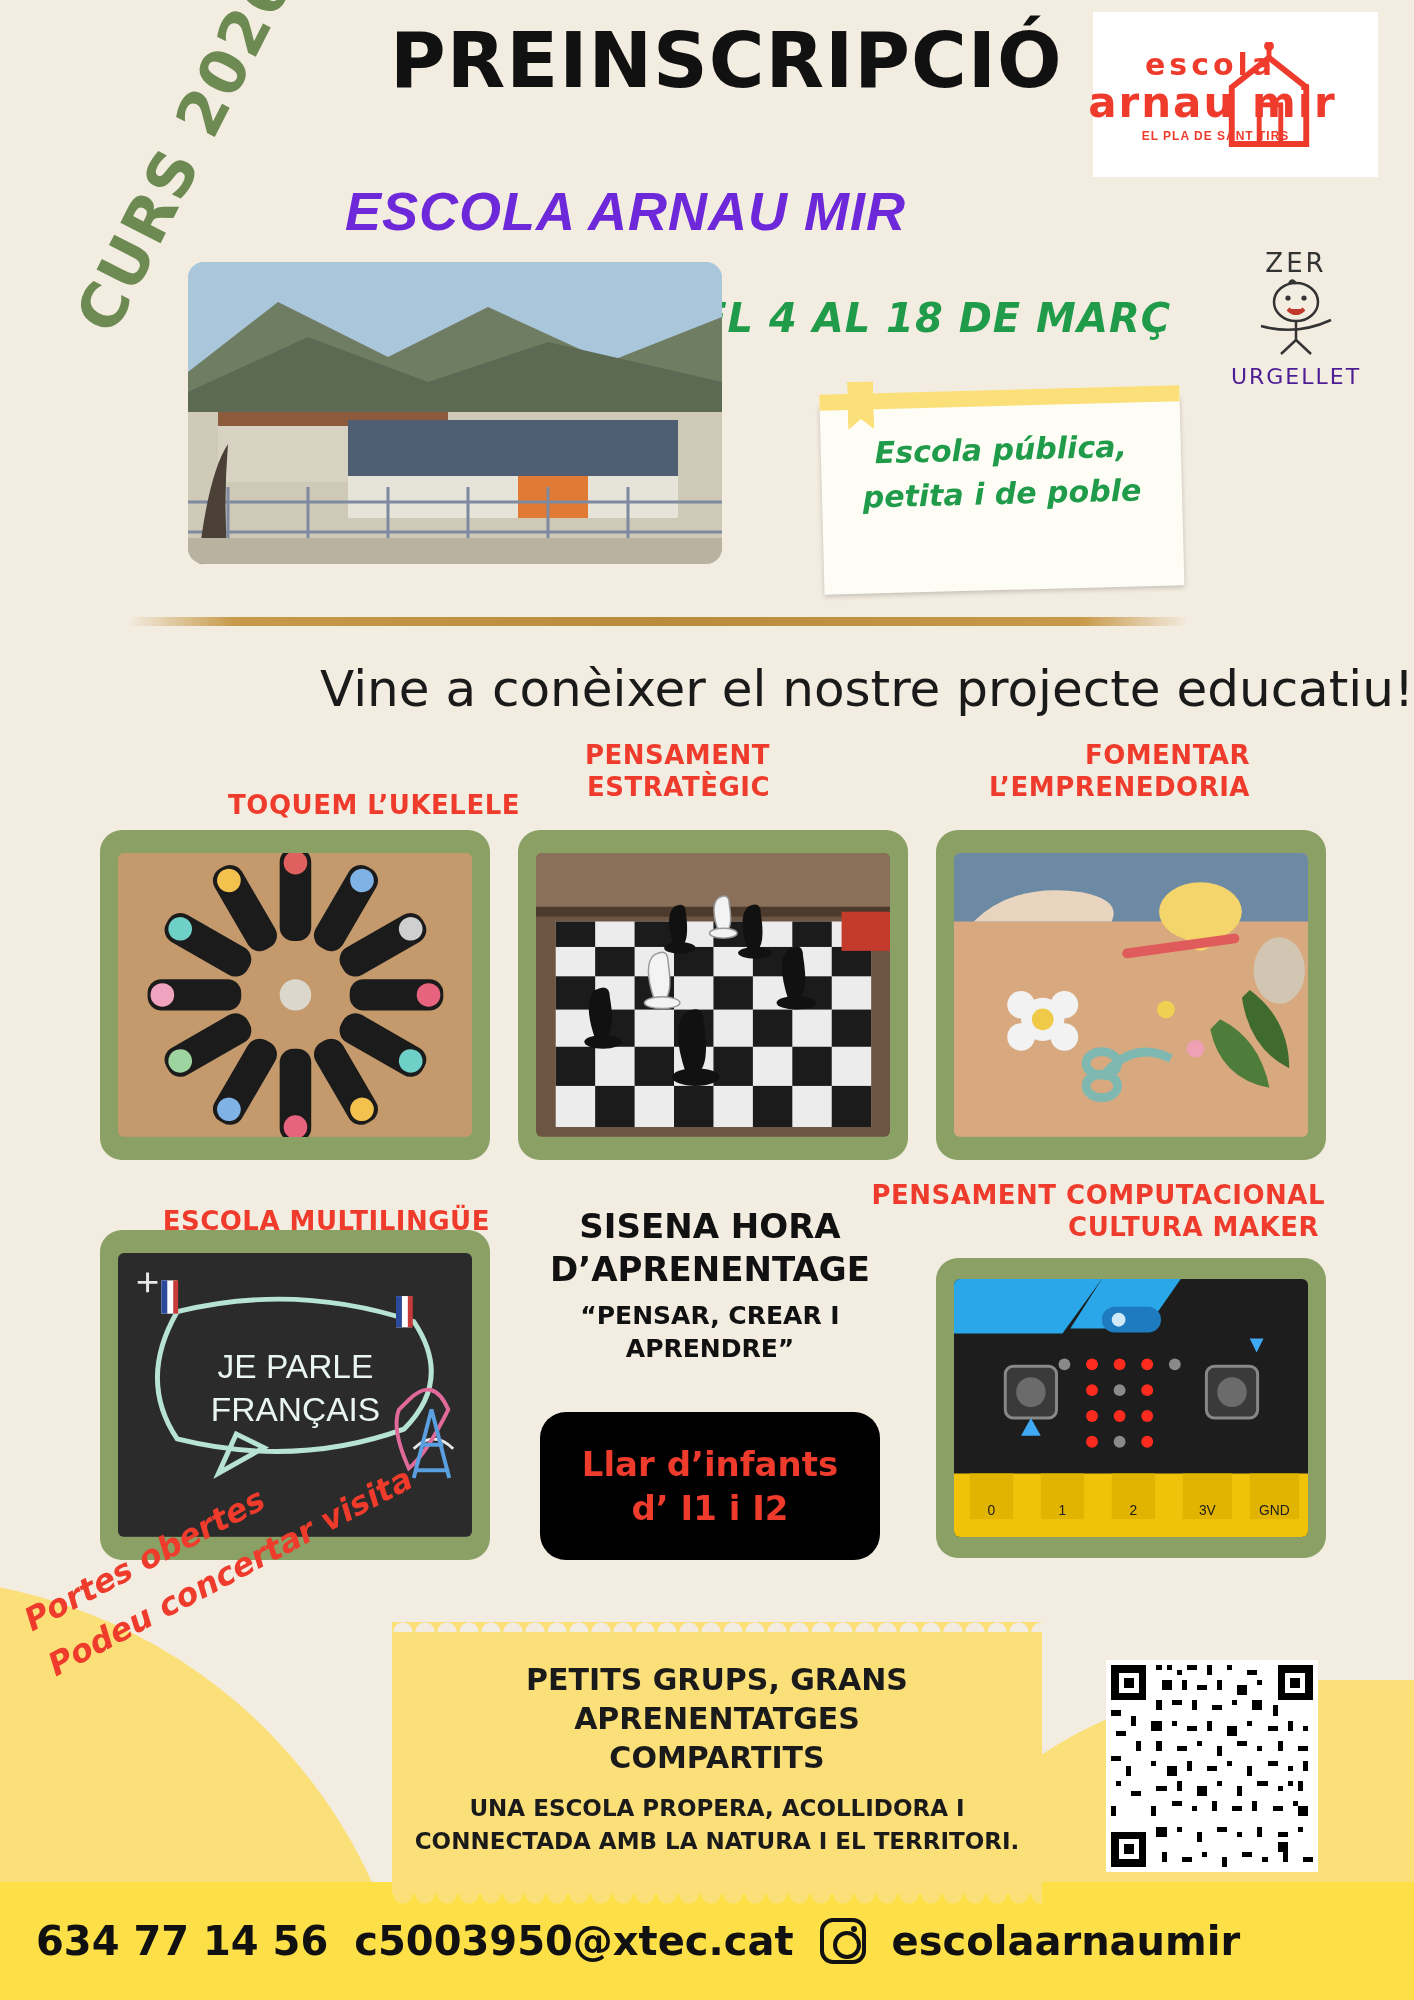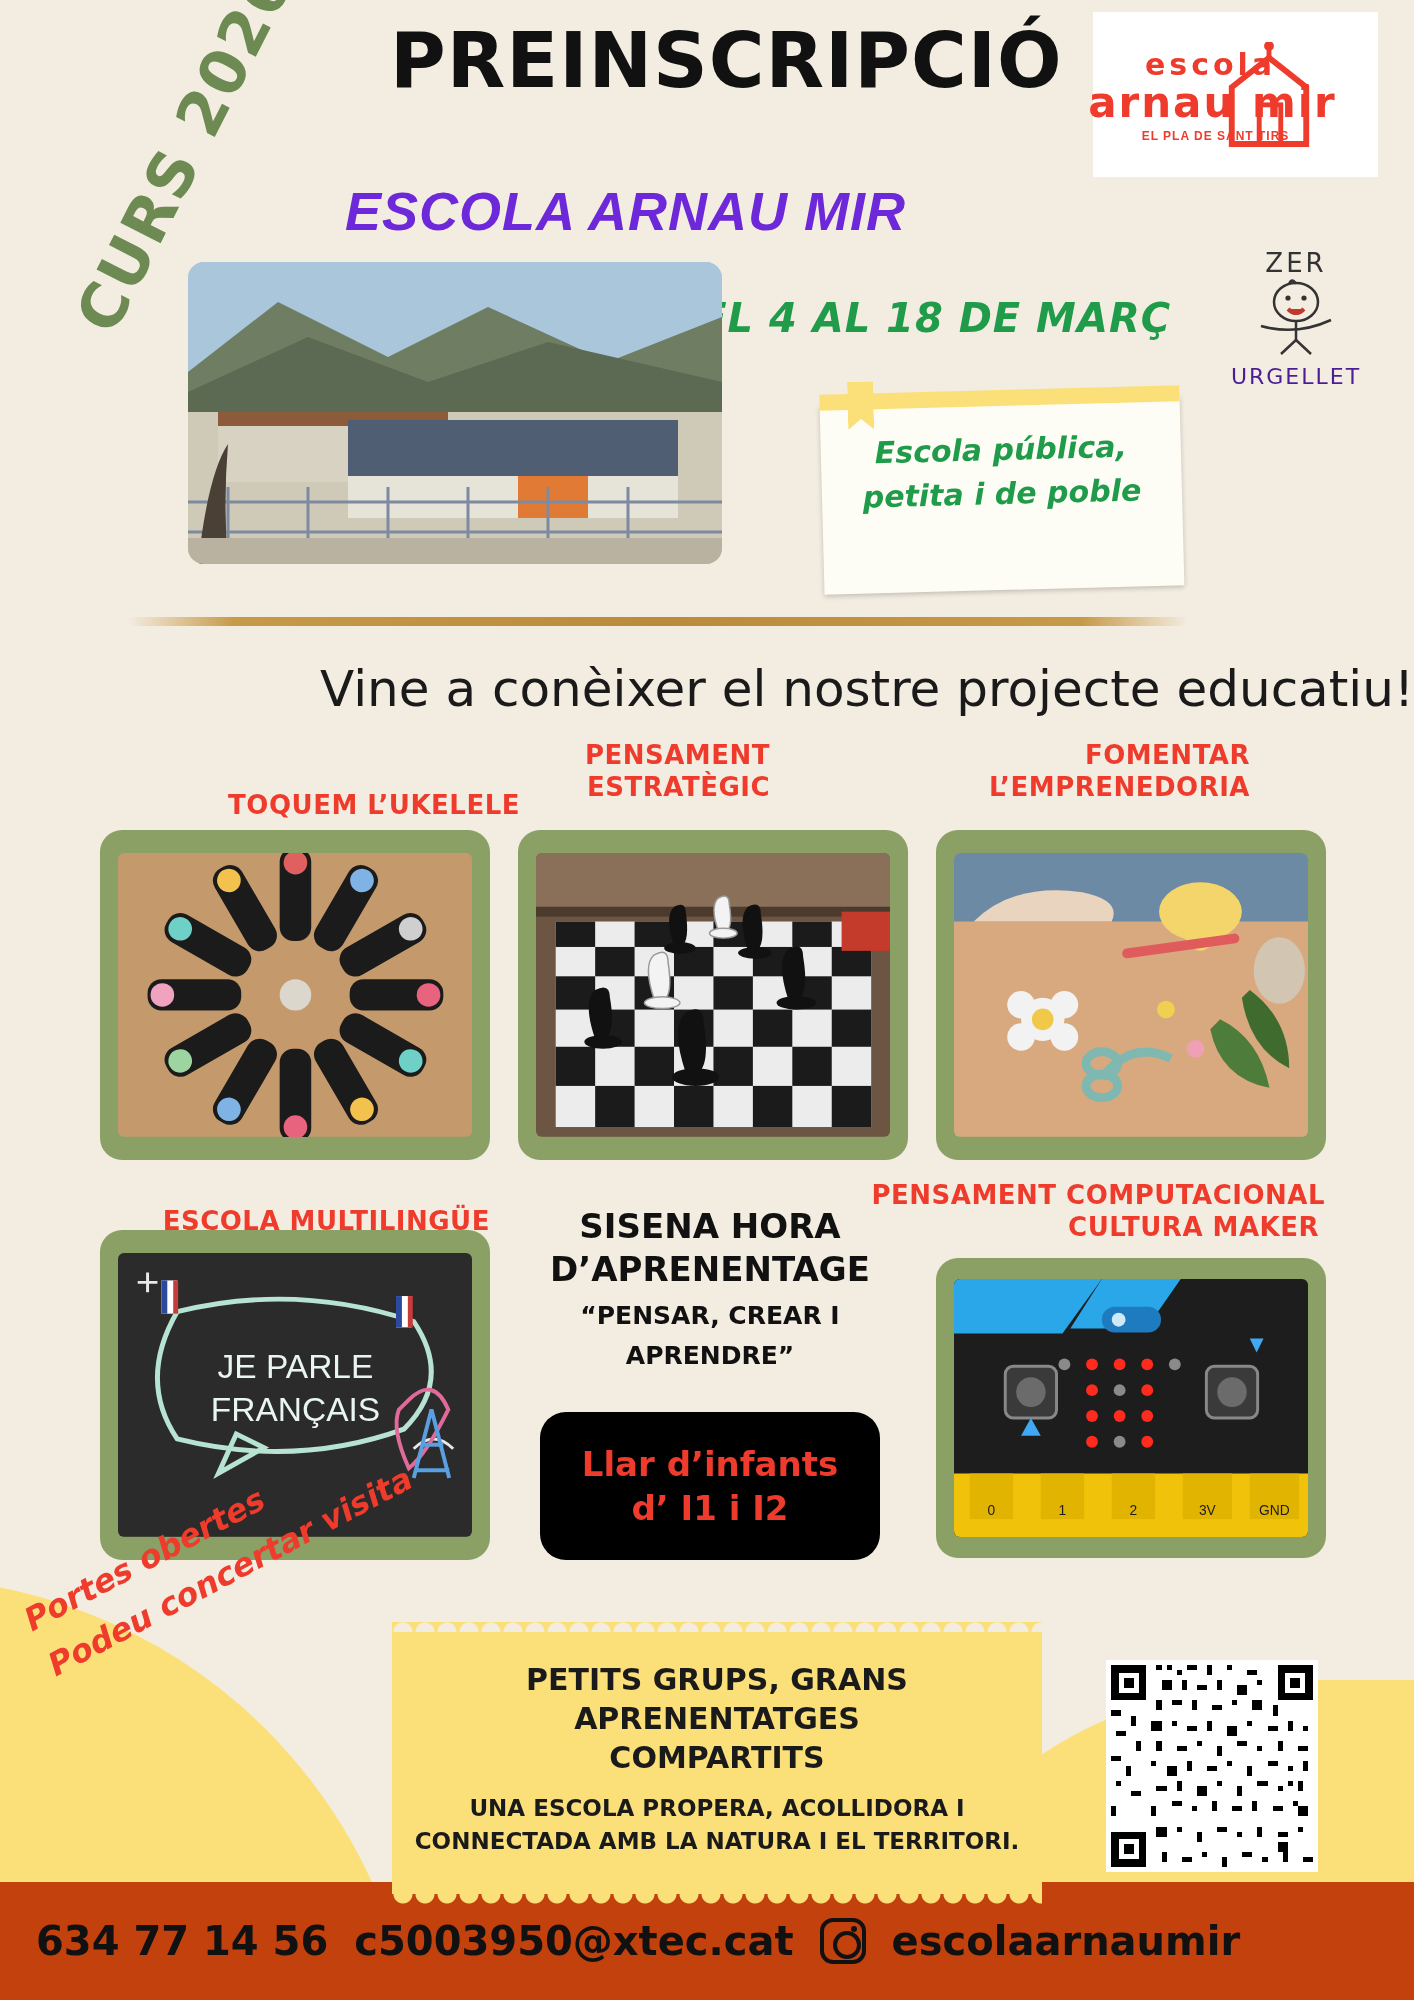--- a/index.html
+++ b/index.html
@@ -22,21 +22,21 @@
   }
   .yellow-right {
     position:absolute; right:-140px; top:1680px;
     width:620px; height:420px;
     background:#fbe07a;
     border-radius:60% 0 0 0;
     z-index:0;
   }
   .bottom-bar {
     position:absolute; left:0; bottom:0; width:1414px; height:118px;
-    background:#c2410c; z-index:4;
+    background:#fde047; z-index:4;
     display:flex; align-items:center; gap:26px; padding-left:36px;
   }
   
   .curs {
     position:absolute; left:-48px; top:60px;
     transform:rotate(-63deg);
     transform-origin:center center;
     font-size:62px; font-weight:bold; letter-spacing:2px;
     color:#6d8a52;
     font-family:"DejaVu Sans", sans-serif;
@@ -488,21 +488,21 @@
           <text x="325" y="238">GND</text>
       </g>
     </svg>
   </div>
 </div>
 
 <div class="sisena">
   <h3>SISENA HORA</h3>
   <h3>D’APRENENTAGE</h3>
   <p>“PENSAR, CREAR I</p>
-  <p style="margin-top:9px;">APRENDRE”</p>
+  <p style="margin-top:2px;">APRENDRE”</p>
 </div>
 
 <div class="llar">
   <div>
     <span>Llar d’infants</span><br>
     <span>d’ I1 i I2</span>
   </div>
 </div>
 
 <div class="portes">

